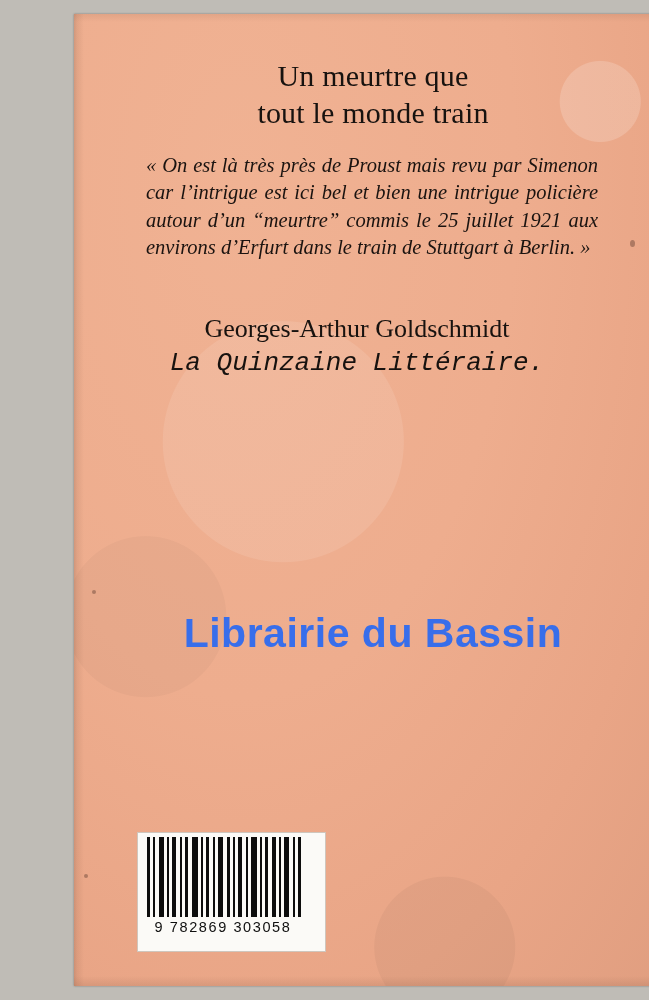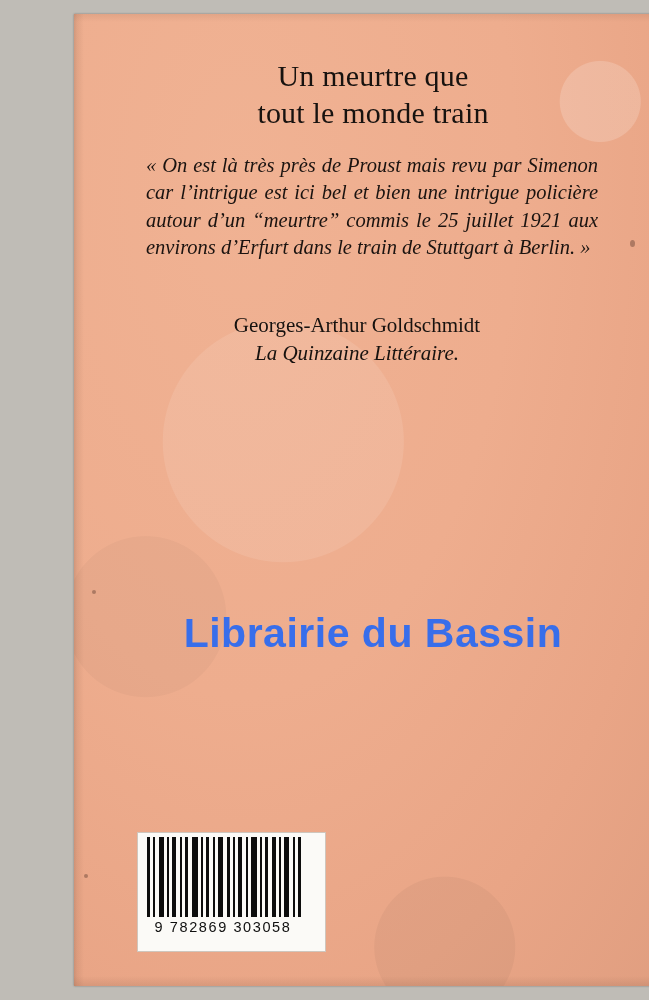--- a/index.html
+++ b/index.html
@@ -97,27 +97,28 @@
     text-align: justify;
     text-align-last: left;
     font-family: Liberation Serif, serif;
   }
 
   .attrib {
     position: absolute;
     left: 0; right: 32px;
     top: 298px;
     text-align: center;
-    font-size: 21px;
+    font-size: 26px;
     line-height: 1.32;
     color: #17120f;
   }
   .attrib .source {
     display: block;
     font-style: italic;
+    font-family: Liberation Mono, monospace;
   }
 
   .watermark {
     position: absolute;
     left: 0; right: 0;
     top: 596px;
     text-align: center;
     font-family: "Liberation Sans", sans-serif;
     font-size: 41px;
     color: #2f6bf0;

